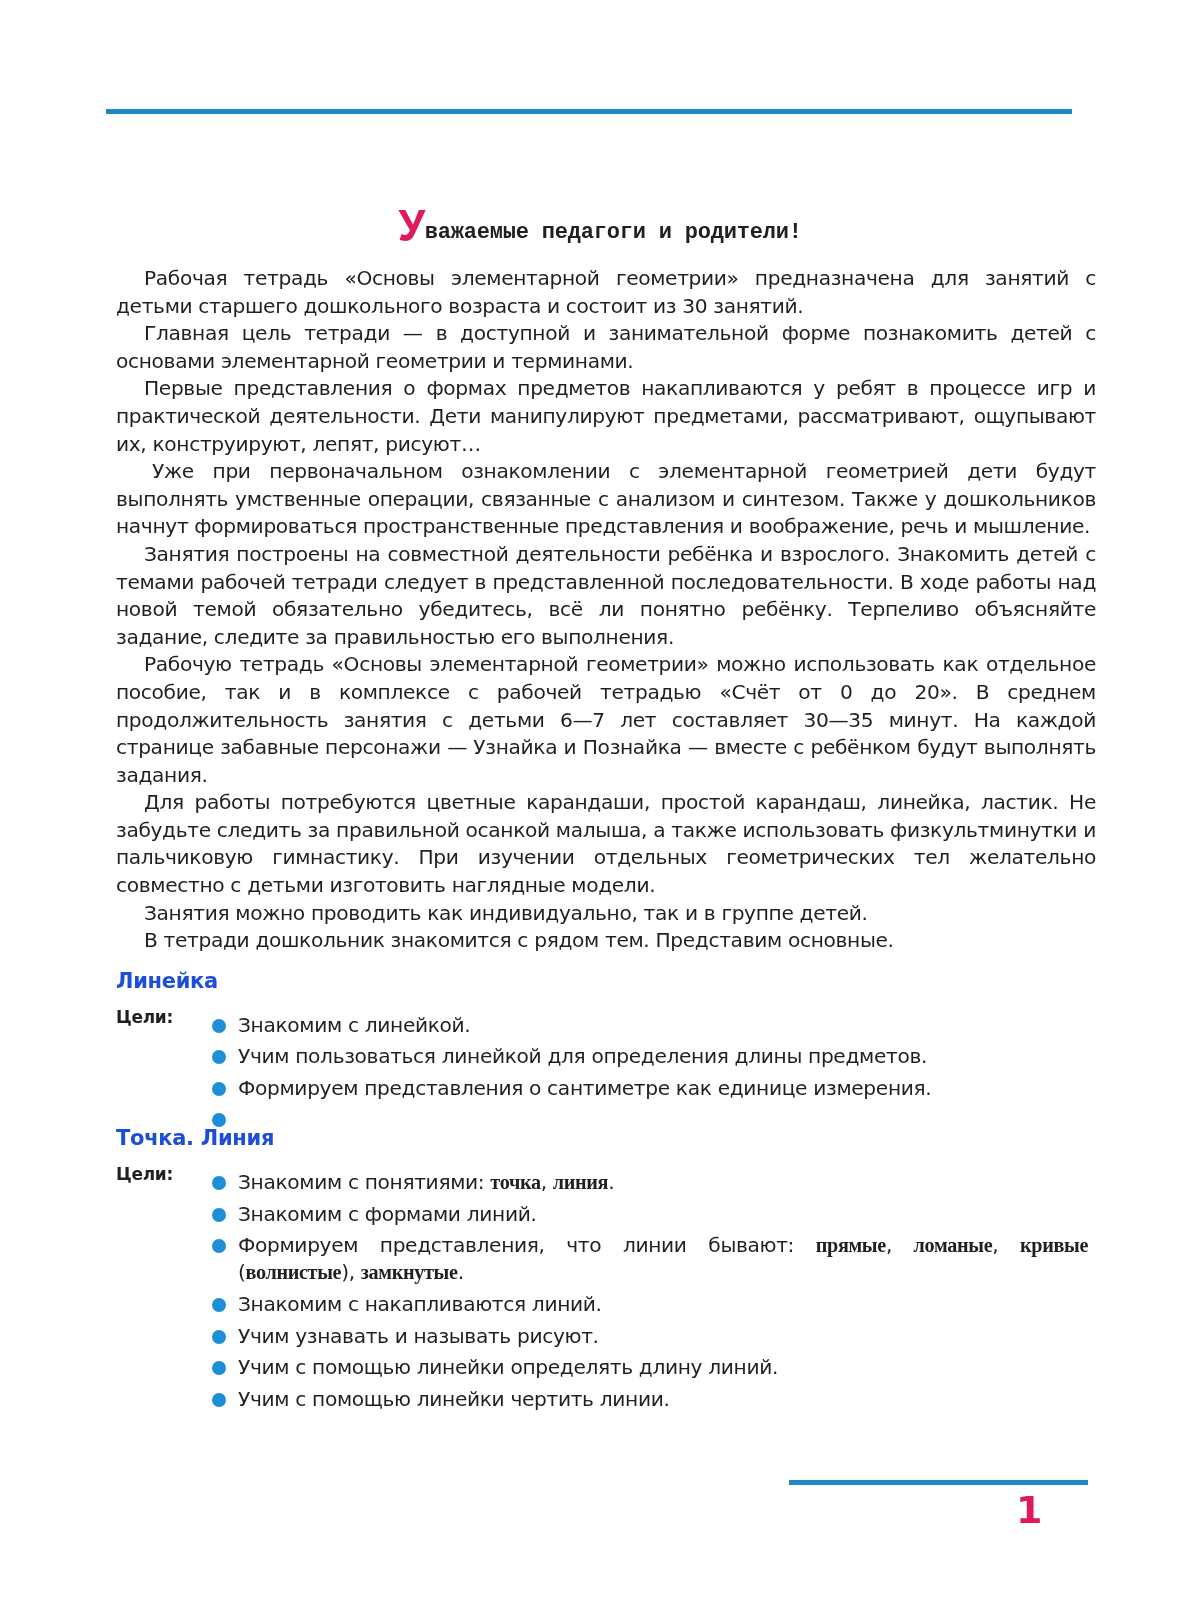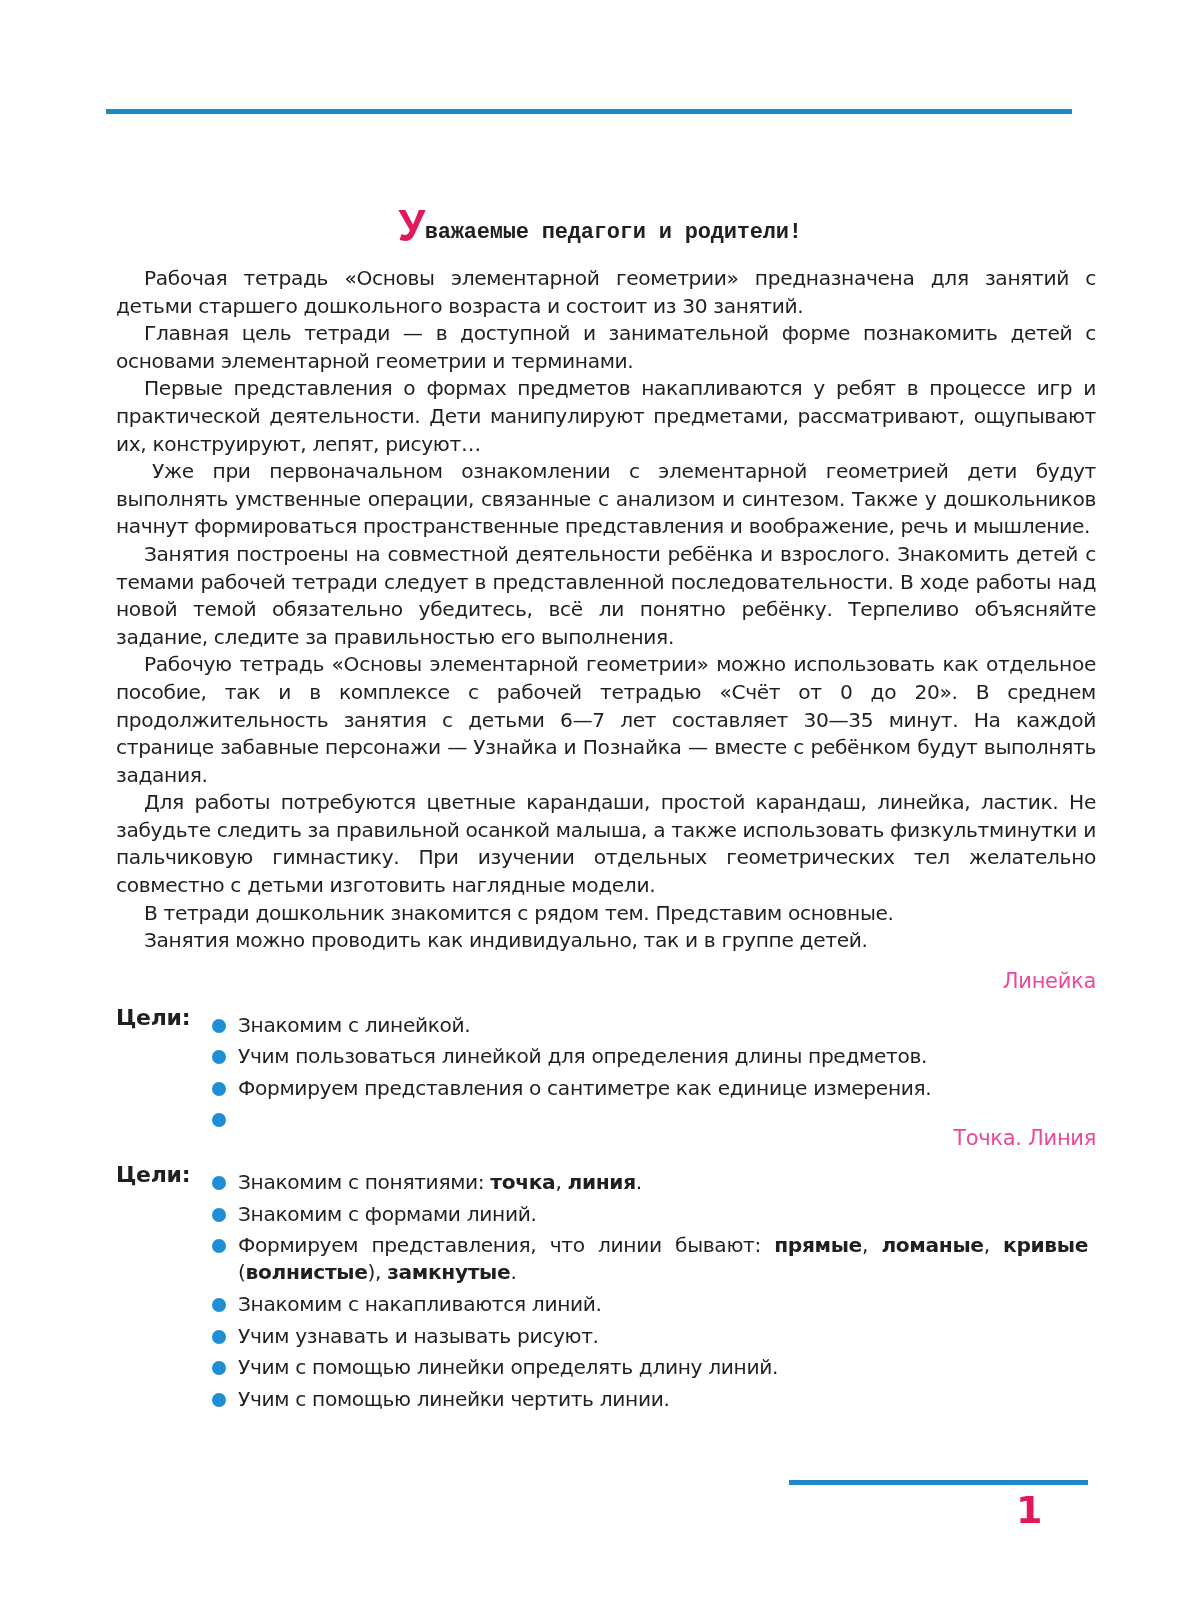--- a/index.html
+++ b/index.html
@@ -30,61 +30,61 @@
       display: inline-block; transform: translateY(3px); margin-right: -1px;
     }
     .body {
       position: absolute; left: 116px; top: 265px; width: 980px;
       font-size: 20.2px; line-height: 27.6px; text-align: justify;
       letter-spacing: -0.35px; word-spacing: 0px;
     }
     .body p { margin: 0; text-indent: 28px; }
     .body p.extra-indent { text-indent: 36px; }
     .section-heading {
-      text-align: right; color: #ec4899; font-weight: normal; font-size: 21px;
+      text-align: left; color: #1d4ed8; font-weight: bold; font-size: 21px;
       line-height: 28px; margin: 12px 0 7px 0; letter-spacing: -0.3px;
       text-indent: 0;
     }
     .goals { display: flex; align-items: flex-start; }
     .goals-label {
-      width: 86px; flex: 0 0 86px; font-weight: bold; font-size: 22px;
+      width: 86px; flex: 0 0 86px; font-weight: bold; font-size: 17px;
       line-height: 31.5px; letter-spacing: -0.3px;
     }
     .goals-list { list-style: none; margin: 8px; padding: 0; flex: 1; }
     .goals-list li {
       position: relative; padding-left: 28px; font-size: 20.2px;
       line-height: 31.5px; text-align: justify; letter-spacing: -0.35px;
     }
     .goals-list li.two-line { line-height: 27px; padding-top: 2px; padding-bottom: 3px; }
     .bullet {
       position: absolute; left: 2px; top: 9px; width: 14px; height: 14px;
       border-radius: 50%; background: #1e8fd6; display: inline-block;
     }
     .goals-list li.two-line .bullet { top: 9px; }
-    b.kw { font-weight: bold; }
+    b.kw { font-weight: bold; font-family: Liberation Serif, serif; }
   </style>
 </head>
 <body>
 
 <div class="rule-top"></div>
 
 <h1 class="title" style="margin:0;font-weight:bold;">
   <span class="cap">У</span><span>важаемые педагоги и родители!</span>
 </h1>
 
 <div class="body">
   <p>Рабочая тетрадь «Основы элементарной геометрии» предназначена для занятий с детьми старшего дошкольного возраста и состоит из 30 занятий.</p>
   <p>Главная цель тетради — в доступной и занимательной форме познакомить детей с основами элементарной геометрии и терминами.</p>
   <p>Первые представления о формах предметов накапливаются у ребят в процессе игр и практической деятельности. Дети манипулируют предметами, рассматривают, ощупывают их, конструируют, лепят, рисуют…</p>
   <p class="extra-indent">Уже при первоначальном ознакомлении с элементарной геометрией дети будут выполнять умственные операции, связанные с анализом и синтезом. Также у дошкольников начнут формироваться пространственные представления и воображение, речь и мышление.</p>
   <p>Занятия построены на совместной деятельности ребёнка и взрослого. Знакомить детей с темами рабочей тетради следует в представленной последовательности. В ходе работы над новой темой обязательно убедитесь, всё ли понятно ребёнку. Терпеливо объясняйте задание, следите за правильностью его выполнения.</p>
   <p>Рабочую тетрадь «Основы элементарной геометрии» можно использовать как отдельное пособие, так и в комплексе с рабочей тетрадью «Счёт от 0 до 20». В среднем продолжительность занятия с детьми 6—7 лет составляет 30—35 минут. На каждой странице забавные персонажи — Узнайка и Познайка — вместе с ребёнком будут выполнять задания.</p>
   <p>Для работы потребуются цветные карандаши, простой карандаш, линейка, ластик. Не забудьте следить за правильной осанкой малыша, а также использовать физкультминутки и пальчиковую гимнастику. При изучении отдельных геометрических тел желательно совместно с детьми изготовить наглядные модели.</p>
+  <p>Занятия можно проводить как индивидуально, так и в группе детей.</p>
   <p>В тетради дошкольник знакомится с рядом тем. Представим основные.</p>
-  <p>Занятия можно проводить как индивидуально, так и в группе детей.</p>
 
   <div>
     <div class="section-heading">Линейка</div>
     <div class="goals">
       <div class="goals-label">Цели:</div>
       <ul class="goals-list">
         <li><span class="bullet"></span><span>Знакомим с линейкой.</span></li>
         <li><span class="bullet"></span><span>Учим пользоваться линейкой для определения длины предметов.</span></li>
         <li><span class="bullet"></span><span>Формируем представления о сантиметре как единице измерения.</span></li>
         <li><span class="bullet"></span></li>

